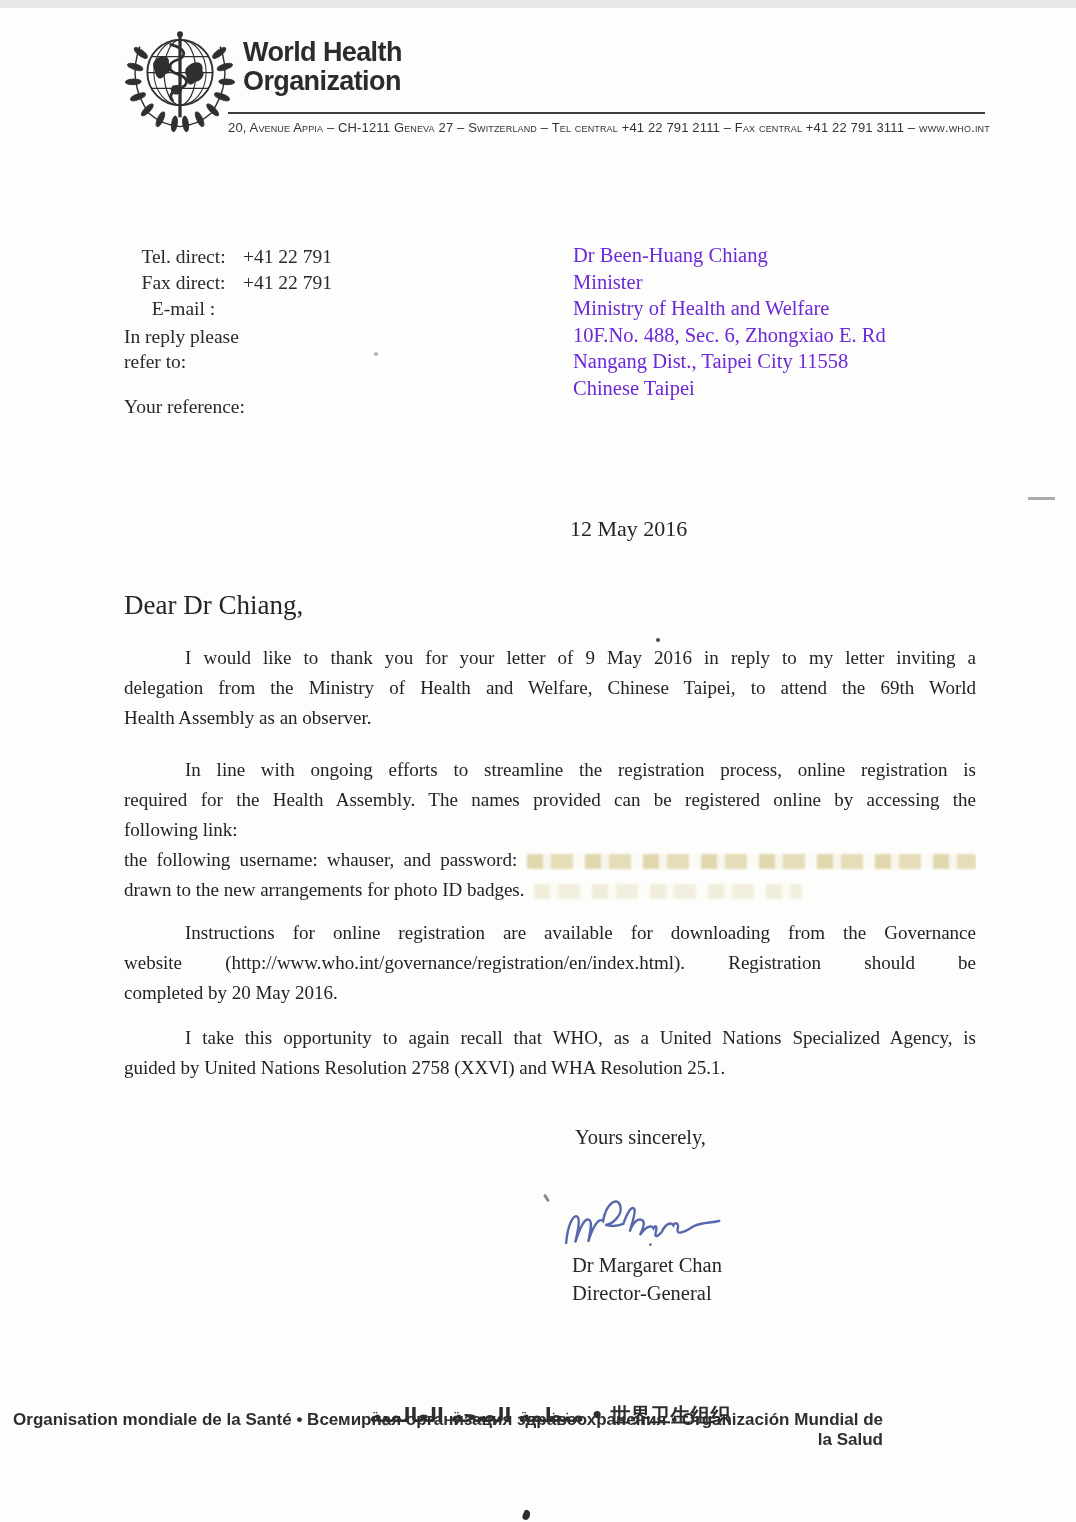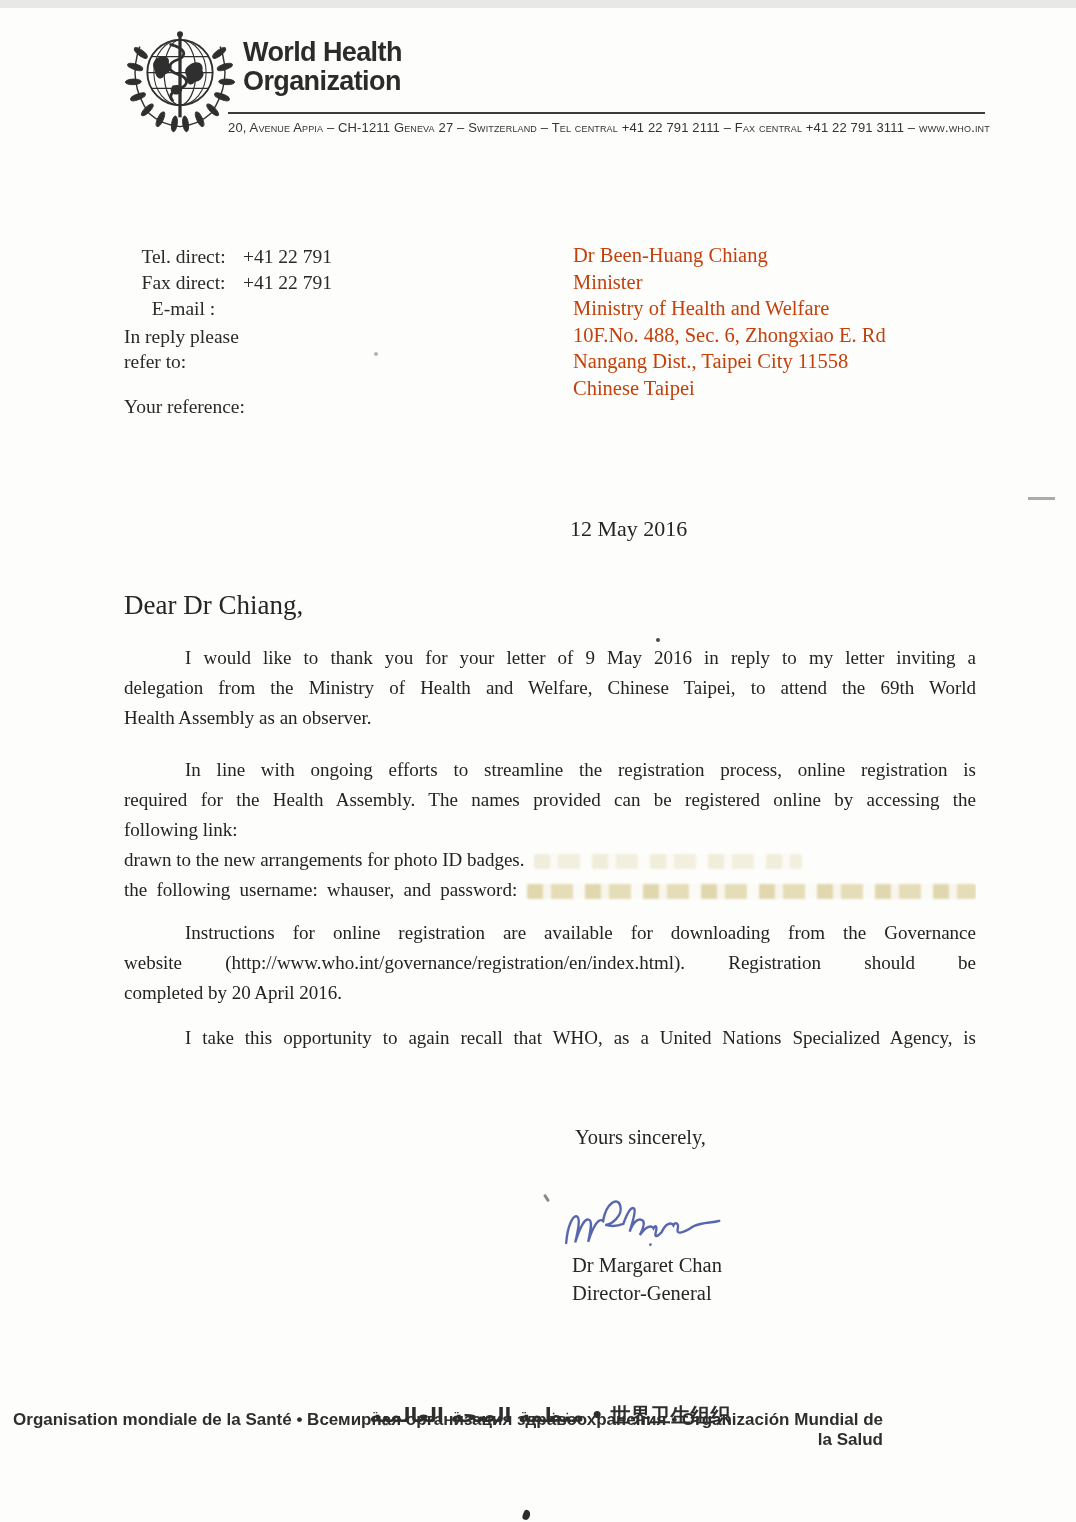--- a/index.html
+++ b/index.html
@@ -32,21 +32,21 @@
     font-size:13px; letter-spacing:0.15px; color:#333;
     white-space:nowrap;
   }
 
   
   .ref-block { position:absolute; left:124px; font-size:19.5px; line-height:26px; color:#2a2a2a; }
   .ref-row { display:flex;text-align:center; }
   .ref-label { width:119px; }
   .recipient {
     position:absolute; left:573px; top:234px;
-    font-size:20.5px; line-height:26.5px; white-space:nowrap; color:#c2410c;
+    font-size:20.5px; line-height:26.5px; white-space:nowrap; color:#6d28d9;
   }
 
   .date-line { position:absolute; left:570px; top:508px; font-size:22px; color:#242424; }
   .salutation { position:absolute; left:124px; top:582px; font-size:27px; }
 
   
   .para { position:absolute; left:124px; width:852px; font-size:19px; color:#232323; }
   .line { height:30px; line-height:30px; overflow:hidden; }
   .indent { padding-left:61px; }
   .j { text-align:justify; text-align-last:justify; }
@@ -187,37 +187,38 @@
     <div class="line j indent">I would like to thank you for your letter of 9 May 2016 in reply to my letter inviting a</div>
     <div class="line j">delegation from the Ministry of Health and Welfare, Chinese Taipei, to attend the 69th World</div>
     <div class="line">Health Assembly as an observer.</div>
   </div>
 
   <div class="para" style="top:747px;">
     <div class="line j indent">In line with ongoing efforts to streamline the registration process, online registration is</div>
     <div class="line j">required for the Health Assembly.  The names provided can be registered online by accessing the</div>
     <div class="line">following link:</div>
     <div class="line flexline">
+      <span class="ws">the following username: whauser, and password:</span>
+      <span class="redact r2"></span>
+    </div>
+    <div class="line flexline">
       <span>drawn to the new arrangements for photo ID badges.</span>
       <span class="redact r3"></span>
-    </div>
-    <div class="line flexline">
-      <span class="ws">the following username: whauser, and password:</span>
-      <span class="redact r2"></span>
     </div>
   </div>
 
   <div class="para" style="top:910px;">
     <div class="line j indent">Instructions for online registration are available for downloading from the Governance</div>
     <div class="line j">website (http://www.who.int/governance/registration/en/index.html). Registration should be</div>
-    <div class="line">completed by 20 April 2016.</div>
+    <div class="line">completed by 20 May 2016.</div>
   </div>
 
   <div class="para" style="top:1015px;">
     <div class="line j indent">I take this opportunity to again recall that WHO, as a United Nations Specialized Agency, is</div>
+    <div class="line">guided by United Nations Resolution 2758 (XXVI) and WHA Resolution 25.1.</div>
   </div>
 
   <div class="valediction">Yours sincerely,</div>
 
   <div class="signature">
     <svg width="215" height="75" viewBox="0 0 215 75" fill="none" xmlns="http://www.w3.org/2000/svg" style="transform:rotate(-3deg);">
       <g stroke="#4a5ba6" stroke-width="2.4" stroke-linecap="round" fill="none" opacity="0.92">
         <path d="M12 58 C14 42 20 30 24 32 C28 34 24 48 21 58
                  C27 42 32 34 36 36 C40 38 36 50 34 58
                  C40 42 46 34 50 38

